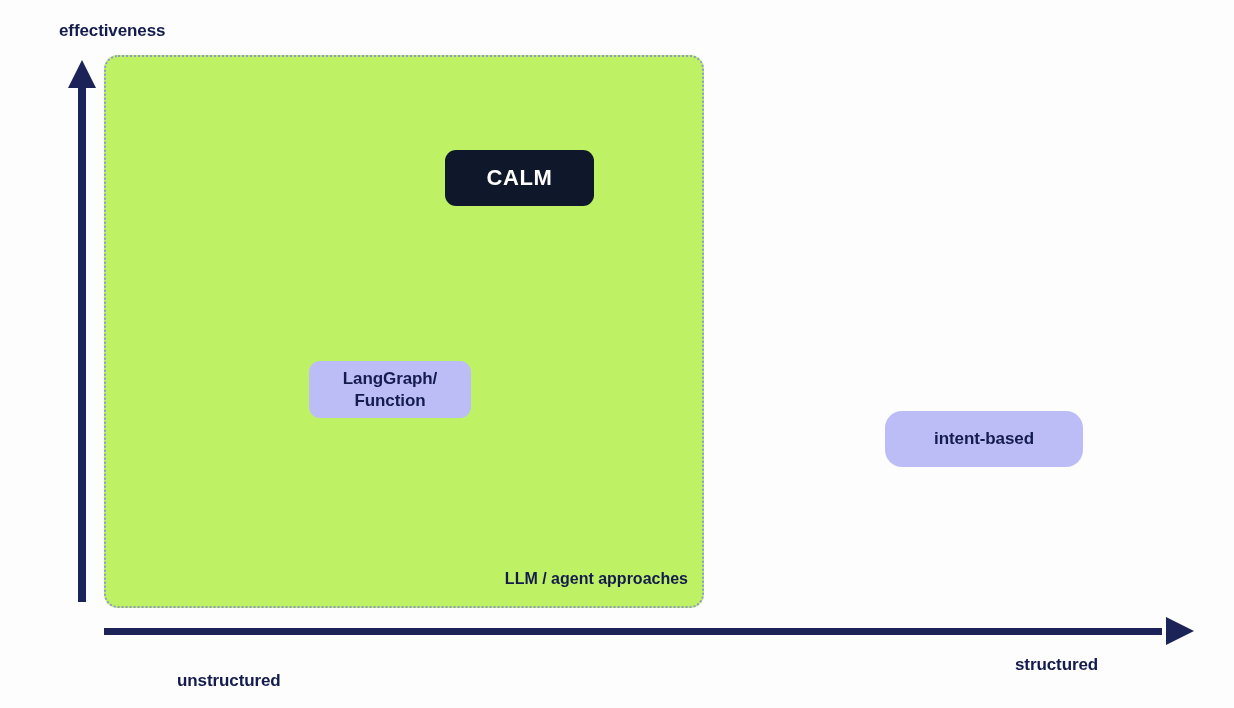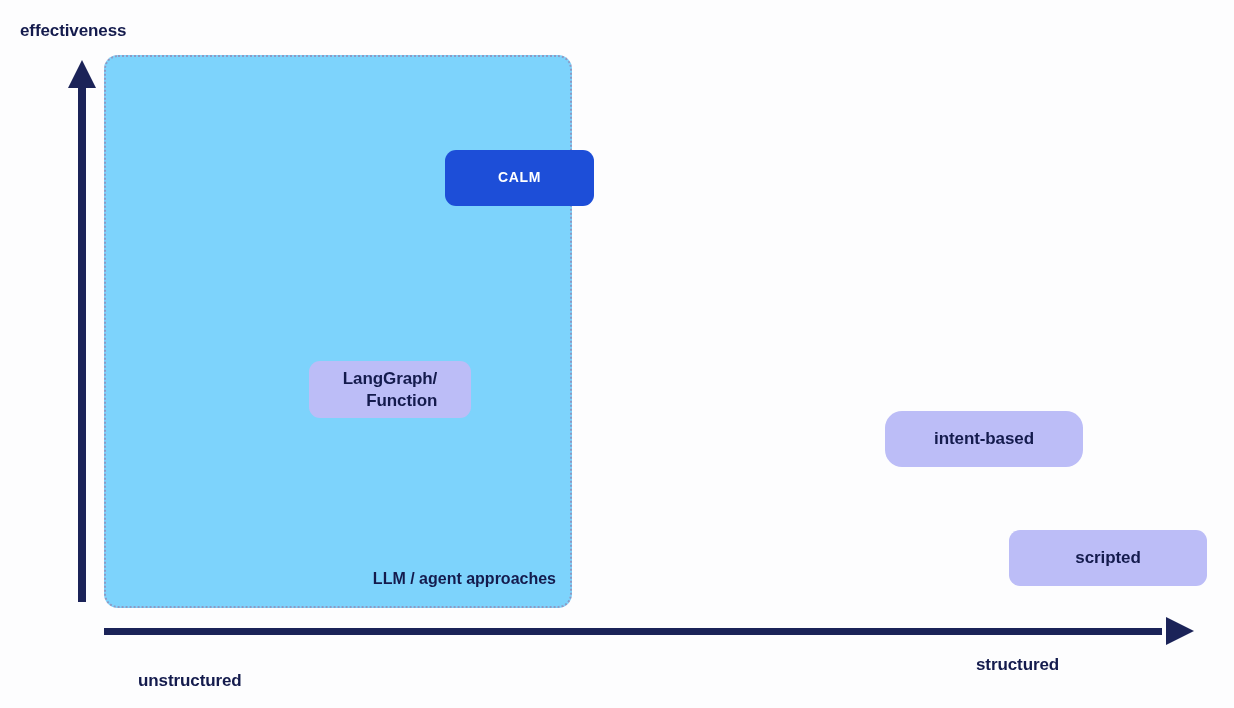--- a/index.html
+++ b/index.html
@@ -17,20 +17,21 @@
   }
 
   
   .axis-label {
     position: absolute;
     font-weight: bold;
     font-size: 17px;
     color: #141b4d;
     letter-spacing: -0.1px;
     white-space: nowrap;
+    margin-left: 39px;
   }
   #y-axis-title { left: 20px; top: 21px; }
   #x-label-left  { left: 138px; top: 671px; }
   #x-label-right { left: 976px; top: 655px; }
 
   .axis-line-v {
     position: absolute;
     left: 78px;
     top: 86px;
     width: 8px;
@@ -69,23 +70,23 @@
     border-top: 14px solid transparent;
     border-bottom: 14px solid transparent;
     border-left: 28px solid #1b2358;
   }
 
   
   #region-llm {
     position: absolute;
     left: 104px;
     top: 55px;
-    width: 468px;
+    width: 600px;
     height: 553px;
-    background: #7dd3fc;
+    background: #bef264;
     border: 2px dotted #8d9ac4;
     border-radius: 14px;
     box-sizing: border-box;
     padding-left: 32px;
   }
   #region-llm-label {
     position: absolute;
     right: 14px;
     bottom: 18px;
     font-size: 16px;
@@ -106,28 +107,28 @@
     font-weight: bold;
     line-height: 1.28;
     letter-spacing: -0.1px;
   }
   .node.secondary {
     background: #bcbdf7;
     color: #141b4d;
     font-size: 17px;
   }
   .node.primary {
-    background: #1d4ed8;
+    background: #0f172a;
     color: #ffffff;
-    font-size: 14px;
+    font-size: 22px;
     letter-spacing: 0.6px;
   }
 
   #node-calm        { left: 445px; top: 150px;  width: 149px; height: 56px; }
-  #node-langgraph   { left: 309px; top: 361px;  width: 162px; height: 57px; text-align: right; }
+  #node-langgraph   { left: 309px; top: 361px;  width: 162px; height: 57px; }
   #node-react       { left: 128px; top: 446px;  width: 197px; height: 104px; }
   #node-intent      { left: 885px; top: 411px;  width: 198px; height: 56px; border-radius: 17px; }
   #node-scripted    { left: 1009px; top: 530px; width: 198px; height: 56px; }
 
   .node-lines { display: block; }
 </style>
 </head>
 <body>
 
 <div id="stage">
@@ -149,22 +150,19 @@
       <span class="node-lines">LangGraph/</span>
       <span class="node-lines">Function</span>
     </div>
   </div>
 
 
   <div class="node secondary" id="node-intent">
     <span class="node-lines">intent-based</span>
   </div>
 
-  <div class="node secondary" id="node-scripted">
-    <span class="node-lines">scripted</span>
-  </div>
 
   <div class="axis-line-h"></div>
   <div class="arrow-right"></div>
   <div class="axis-label" id="x-label-left">unstructured</div>
   <div class="axis-label" id="x-label-right">structured</div>
 
 </div>
 
 </body></html>

